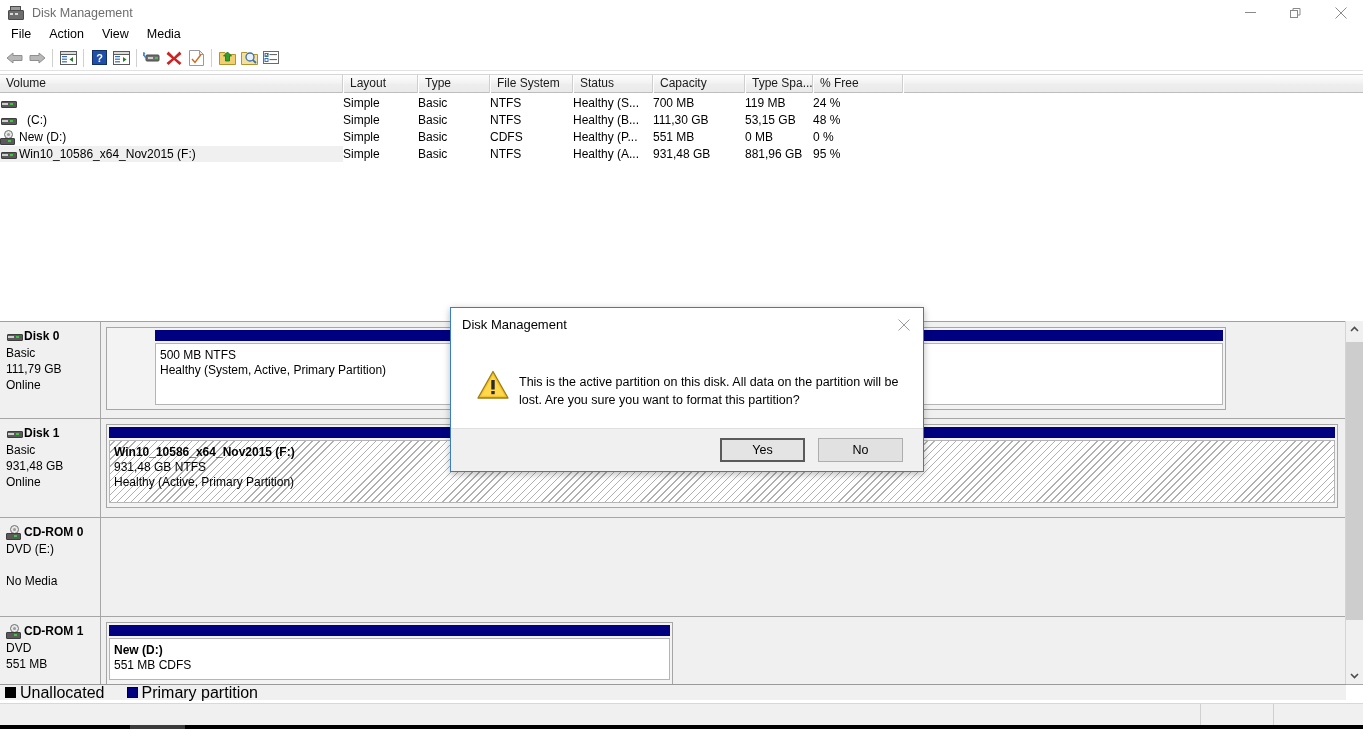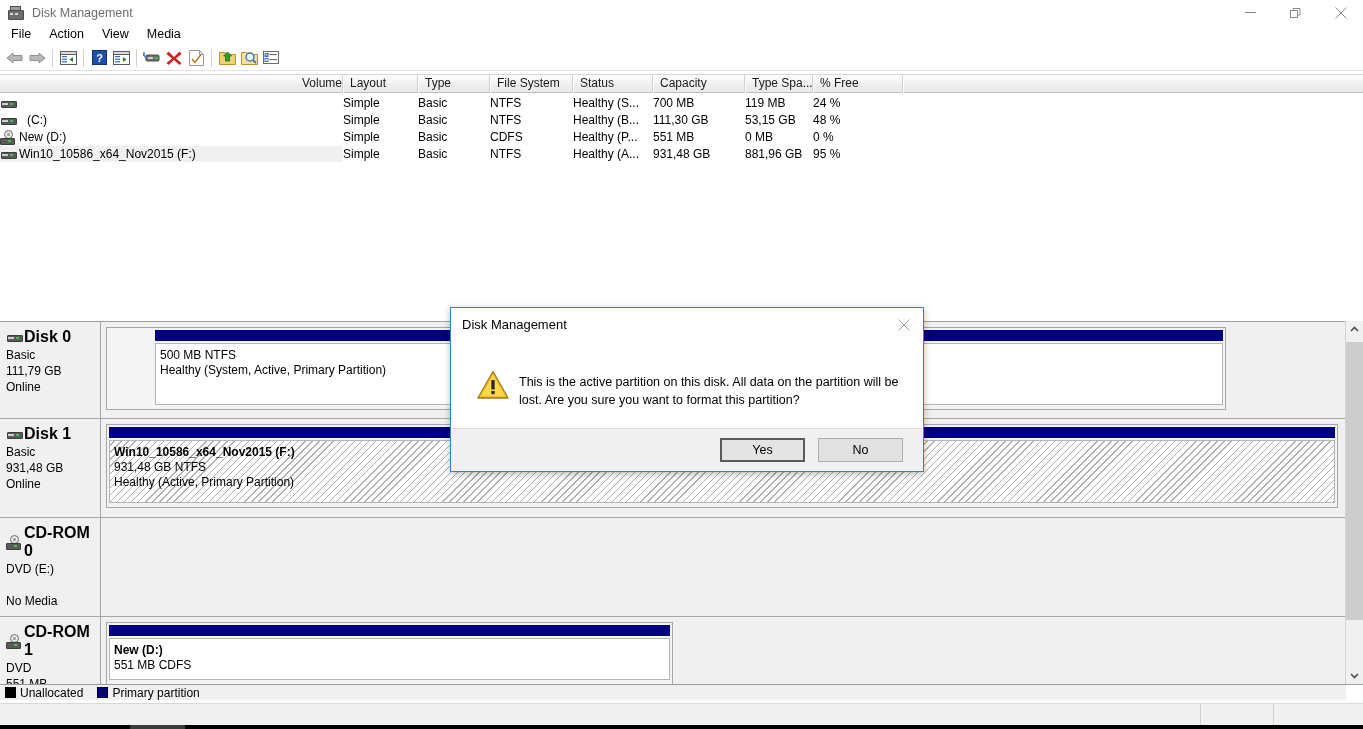--- a/index.html
+++ b/index.html
@@ -72,21 +72,21 @@
   }
   .lh {
     box-sizing:border-box;
     height:18px; line-height:17px;
     padding-left:6px;
     font-size:12px; color:#1a1a1a;
     border-right:1px solid #cfcfcf;
     border-left:1px solid #ffffff;
     overflow:hidden; white-space:nowrap;
   }
-  .lh:first-child { border-left:none;text-align:right; }
+  .lh:first-child { border-left:none; }
   .rows { position:absolute; left:0; top:23px; width:1363px; }
   .vrow { height:17px; display:flex; align-items:center; position:relative; }
   .vrow.sel .vname-wrap { background:#f0f0f0; }
   .vcell { box-sizing:border-box; font-size:12px; color:#000;
            white-space:nowrap; overflow:hidden; }
   .vname-wrap { display:flex; align-items:center; height:16px; padding-right:4px; }
   .vicon { width:16px; height:16px; position:relative; flex:0 0 16px; margin-right:3px; }
   
   .ic-hdd .b1 { position:absolute; left:1px; top:6px; width:14px; height:5px;
     background:#5a5a5a; border:1px solid #3d3d3d; border-radius:1px; }
@@ -108,21 +108,21 @@
     border-top:1px solid #a0a0a0;
   }
   .diskrow { position:relative; box-sizing:border-box; }
   .disk-info {
     position:absolute; left:0; top:0; width:101px; height:100%;
     background:#f0f0f0; box-sizing:border-box;
     border-right:1px solid #a6a6a6;
     border-bottom:1px solid #a6a6a6;
     padding:6px 0 0 6px;
   }
-  .disk-title { display:flex; align-items:center; font-weight:bold; font-size:16px;
+  .disk-title { display:flex; align-items:center; font-weight:bold; font-size:12px;
      margin-bottom:1px;}
   .disk-title .vicon { margin-right:2px; }
   .disk-line { font-size:12px; color:#000; line-height:16px; }
   .disk-body {
     position:absolute; left:101px; top:0; right:0; height:100%;
     box-sizing:border-box; background:#f0f0f0;
     border-bottom:1px solid #a6a6a6;
   }
   .part {
     position:absolute; box-sizing:border-box;
@@ -156,21 +156,21 @@
 
   
   .legend {
     position:absolute; left:0; top:684px; width:1346px; height:16px;
     background:#f0f0f0; display:flex; align-items:center;
     border-top:1px solid #9a9a9a;
     padding-left:5px; box-sizing:border-box;
   }
   .lgswatch { width:11px; height:11px; margin-right:4px; border:1px solid #000;
       box-sizing:border-box; }
-  .lgtext { font-size:12px; margin-right:14px; }
+  .lgtext { font-size:16px; margin-right:22px; }
 
   
   .statusbar {
     position:absolute; left:0; top:703px; width:1363px; height:22px;
     background:#f0f0f0; border-top:1px solid #d8d8d8;
     display:flex; align-items:center;
   }
   .sb-seg { height:22px; box-sizing:border-box; border-left:1px solid #d0d0d0; }
   .taskbar { position:absolute; left:0; top:725px; width:1363px; height:4px; background:#000;}
   .taskbtn { position:absolute; left:130px; top:725px; width:55px; height:4px; background:#3a3a3a;}

